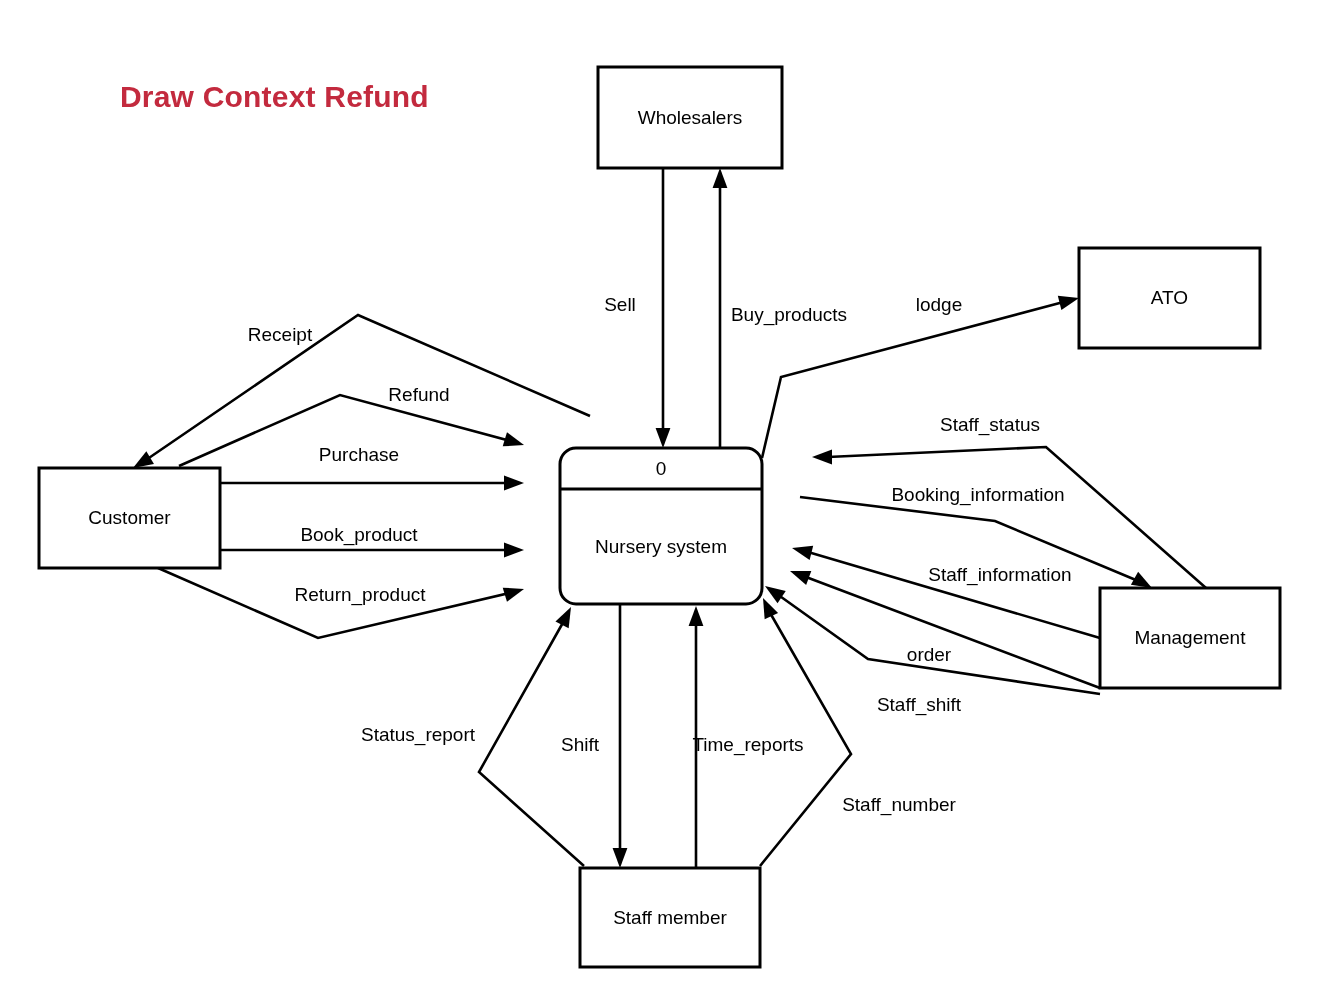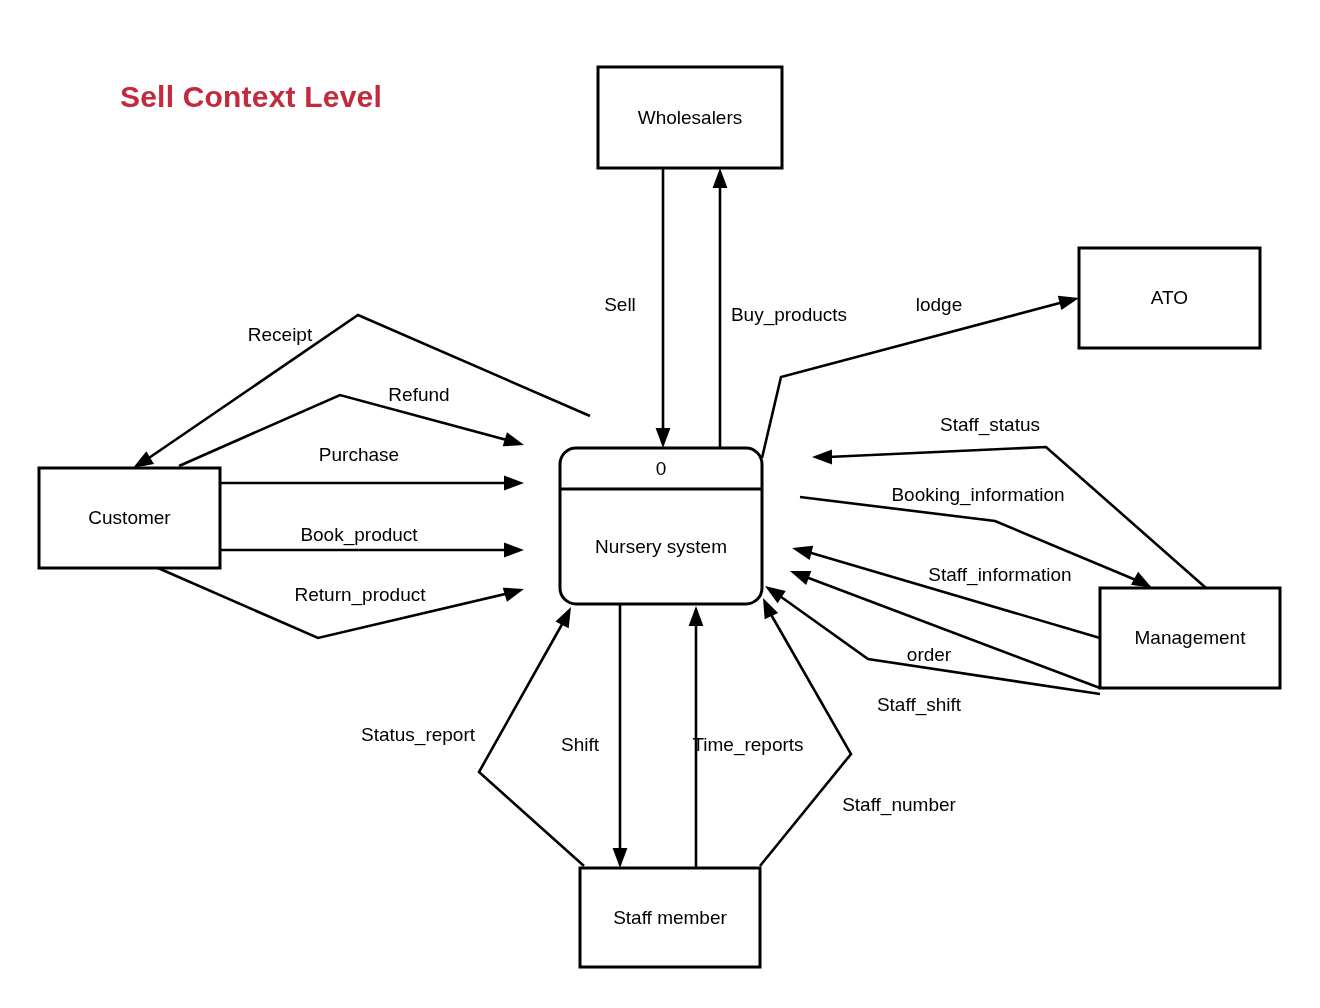--- a/index.html
+++ b/index.html
@@ -90,21 +90,21 @@
     font-size: 30px;
     letter-spacing: 0.2px;
     white-space: nowrap;
   }
 </style>
 </head>
 <body>
 
 <div id="canvas-root">
 
-  <div class="page-title" id="page-title" style="left: 120px; top: 80px; color: rgb(195, 42, 62);">Sell Context Level</div>
+  <div class="page-title" id="page-title" style="left: 120px; top: 80px; color: rgb(195, 42, 62);">Draw Context Refund</div>
 
   <svg id="dfd" viewBox="0 0 1320 1008" xmlns="http://www.w3.org/2000/svg">
     <g id="flows-layer">
         <g>
           <polyline points="663,168 663,440 663.00,433.00" class="flow-line"></polyline>
           <polygon points="663.00,448.00 655.60,428.00 670.40,428.00" class="arrow-head"></polygon>
         </g>
         <g>
           <polyline points="720,448 720,176 720.00,183.00" class="flow-line"></polyline>
           <polygon points="720.00,168.00 727.40,188.00 712.60,188.00" class="arrow-head"></polygon>

